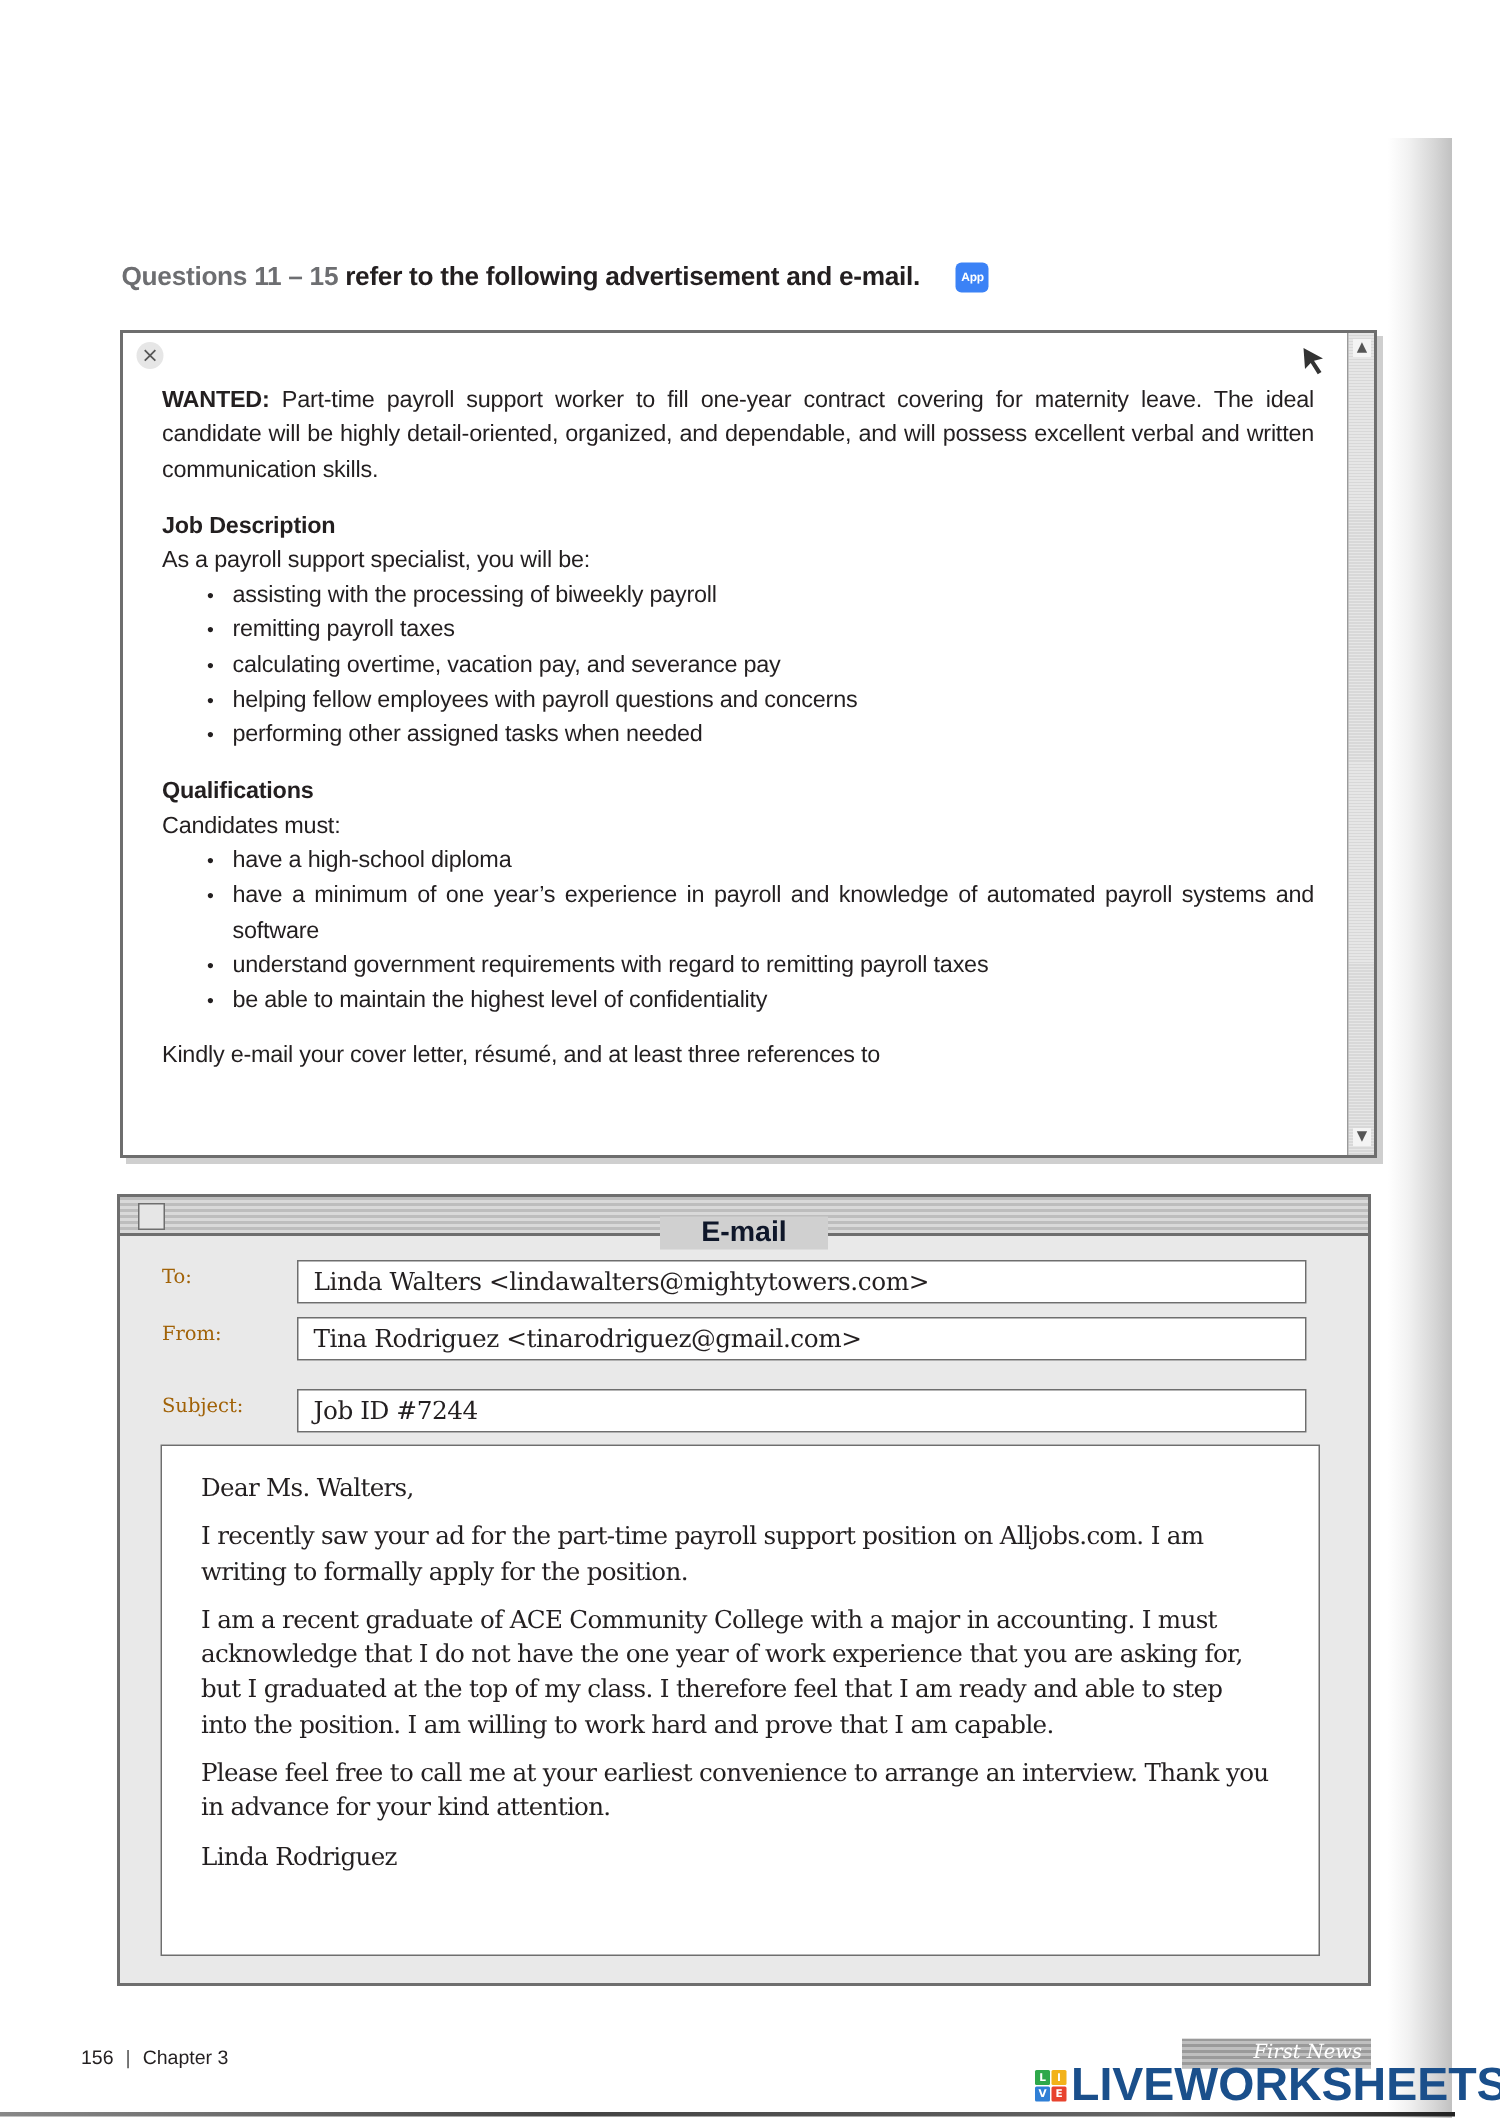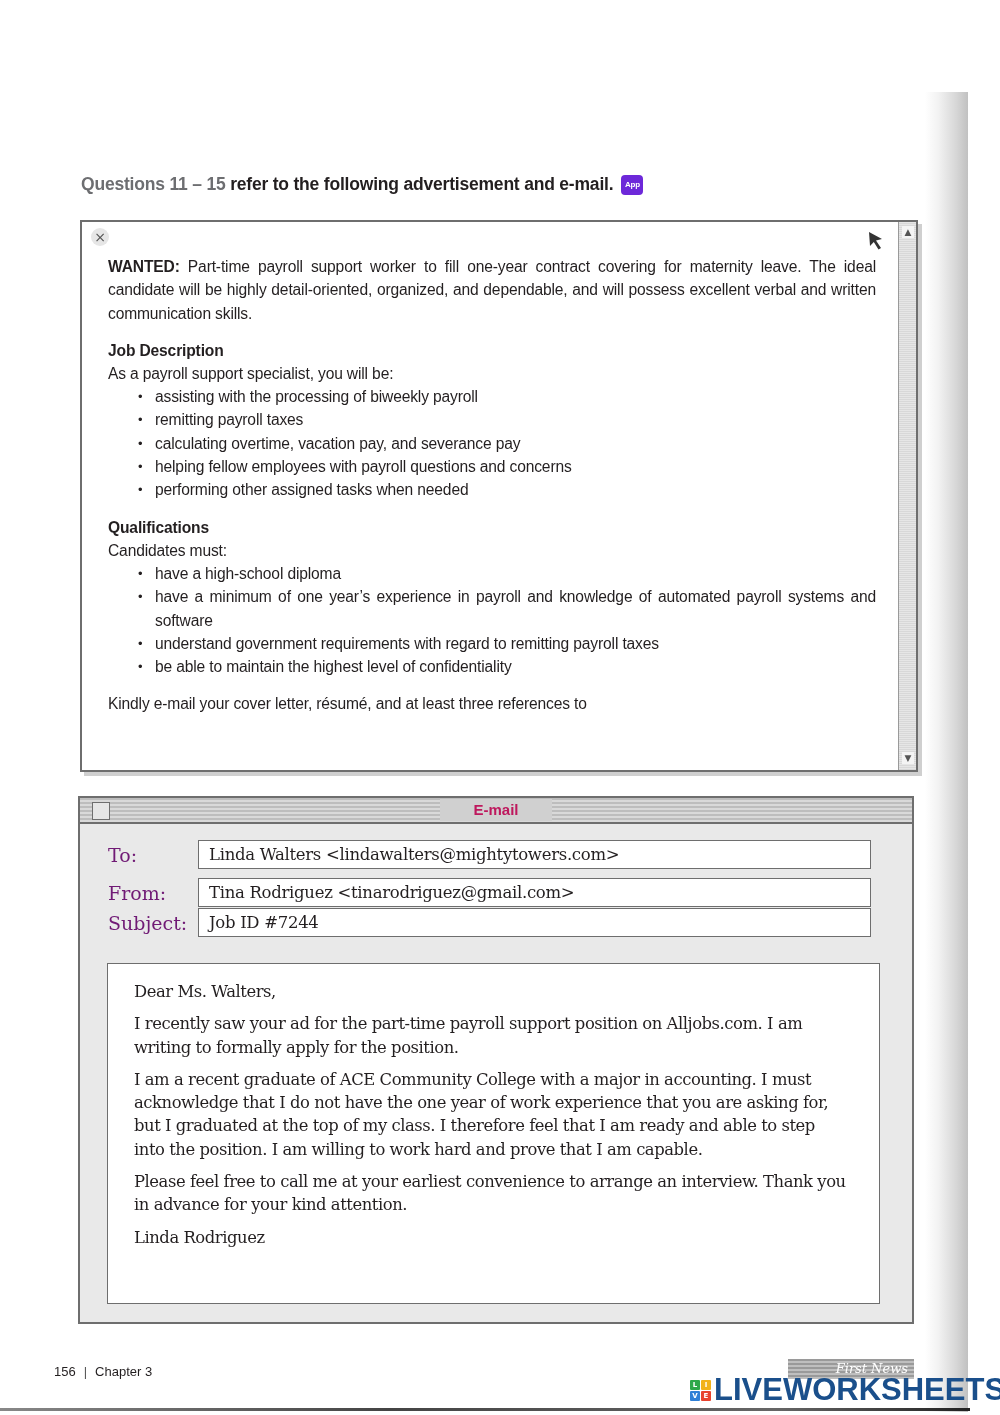--- a/index.html
+++ b/index.html
@@ -11,25 +11,25 @@
       position: absolute; left: 925px; top: 92px; width: 45px; height: 1320px;
       background: linear-gradient(to right, #ffffff 0%, #f2f2f2 30%, #d6d6d6 70%, #bdbdbd 100%);
     }
     .spine-edge {
       position: absolute; left: 968px; top: 92px; width: 32px; height: 1323px; background: #ffffff;
     }
 
     .question-heading {
       position: absolute; left: 81px; top: 174px;
       font-family: "Liberation Sans", sans-serif; font-weight: bold; font-size: 17.5px; color: #231f20;
-      letter-spacing: -0.2px; display: flex; align-items: center; gap: 8px;
+      letter-spacing: -0.2px; display: flex; align-items: center; gap: 24px;
     }
     .question-heading .qnum { color: #6d6e71; }
     .app-badge {
-      display: inline-block; width: 22px; height: 20px; border-radius: 4px; background: #6d28d9;
+      display: inline-block; width: 22px; height: 20px; border-radius: 4px; background: #3b82f6;
       color: #fff; font-size: 8px; line-height: 20px; text-align: center; font-weight: bold;
     }
 
     
     .ad-window {
       position: absolute; left: 80px; top: 220px; width: 838px; height: 552px;
       border: 2px solid #6e6e6e; background: #ffffff;
       box-shadow: 4px 4px 0 #cfcfcf;
     }
     .ad-close {
@@ -71,27 +71,27 @@
     }
     .email-titlebar {
       position: relative; height: 26px; border-bottom: 2px solid #6e6e6e;
       background: repeating-linear-gradient(180deg, #bdbdbd 0px, #bdbdbd 2px, #d9d9d9 2px, #d9d9d9 4px);
     }
     .email-title-box {
       position: absolute; left: 12px; top: 4px; width: 18px; height: 18px;
       border: 1.5px solid #6e6e6e; background: #e6e6e6;
     }
     .email-title {
-      position: absolute; left: 360px; top: 1px; width: 112px; height: 22px; background: #d0d0d0;
-      font-family: "Liberation Sans", sans-serif; font-weight: bold; font-size: 15px; line-height: 22px;
-      text-align: center; color: #be185d;
+      position: absolute; left: 360px; top: 13px; width: 112px; height: 22px; background: #d0d0d0;
+      font-family: "Liberation Sans", sans-serif; font-weight: bold; font-size: 19px; line-height: 22px;
+      text-align: center; color: #0f172a;
     }
     .email-field-row { position: absolute; left: 0; width: 100%; height: 30px; }
     .email-field-label {
-      position: absolute; left: 28px; top: 4px; font-family: "DejaVu Serif", serif; font-size: 19px; color: #701a75;
+      position: absolute; left: 28px; top: 4px; font-family: "DejaVu Serif", serif; font-size: 13px; color: #a16207;
     }
     .email-field-input {
       position: absolute; left: 118px; top: 0; width: 673px; height: 29px; background: #fff;
       border: 1.5px solid #6e6e6e; padding-left: 10px;
       font-family: "DejaVu Serif", serif; font-size: 16.5px; line-height: 27px; color: #231f20;
       letter-spacing: -0.3px;
     }
     .email-body {
       position: absolute; left: 27px; top: 165px; width: 773px; height: 341px; background: #fff;
       border: 1.5px solid #6e6e6e; padding: 16px 30px 0 26px;
@@ -190,21 +190,21 @@
   </div>
 
   <div class="email-field-row" style="top:42px;">
     <span class="email-field-label">To:</span>
     <div class="email-field-input">Linda Walters &lt;lindawalters@mightytowers.com&gt;</div>
   </div>
   <div class="email-field-row" style="top:80px;">
     <span class="email-field-label">From:</span>
     <div class="email-field-input">Tina Rodriguez &lt;tinarodriguez@gmail.com&gt;</div>
   </div>
-  <div class="email-field-row" style="top:110px;">
+  <div class="email-field-row" style="top:128px;">
     <span class="email-field-label">Subject:</span>
     <div class="email-field-input">Job ID #7244</div>
   </div>
 
   <div class="email-body">
     <p>Dear Ms. Walters,</p>
     <p>I recently saw your ad for the part-time payroll support position on Alljobs.com. I am writing to formally apply for the position.</p>
     <p>I am a recent graduate of ACE Community College with a major in accounting. I must acknowledge that I do not have the one year of work experience that you are asking for, but I graduated at the top of my class. I therefore feel that I am ready and able to step into the position. I am willing to work hard and prove that I am capable.</p>
     <p>Please feel free to call me at your earliest convenience to arrange an interview. Thank you in advance for your kind attention.</p>
     <p>Linda Rodriguez</p>

